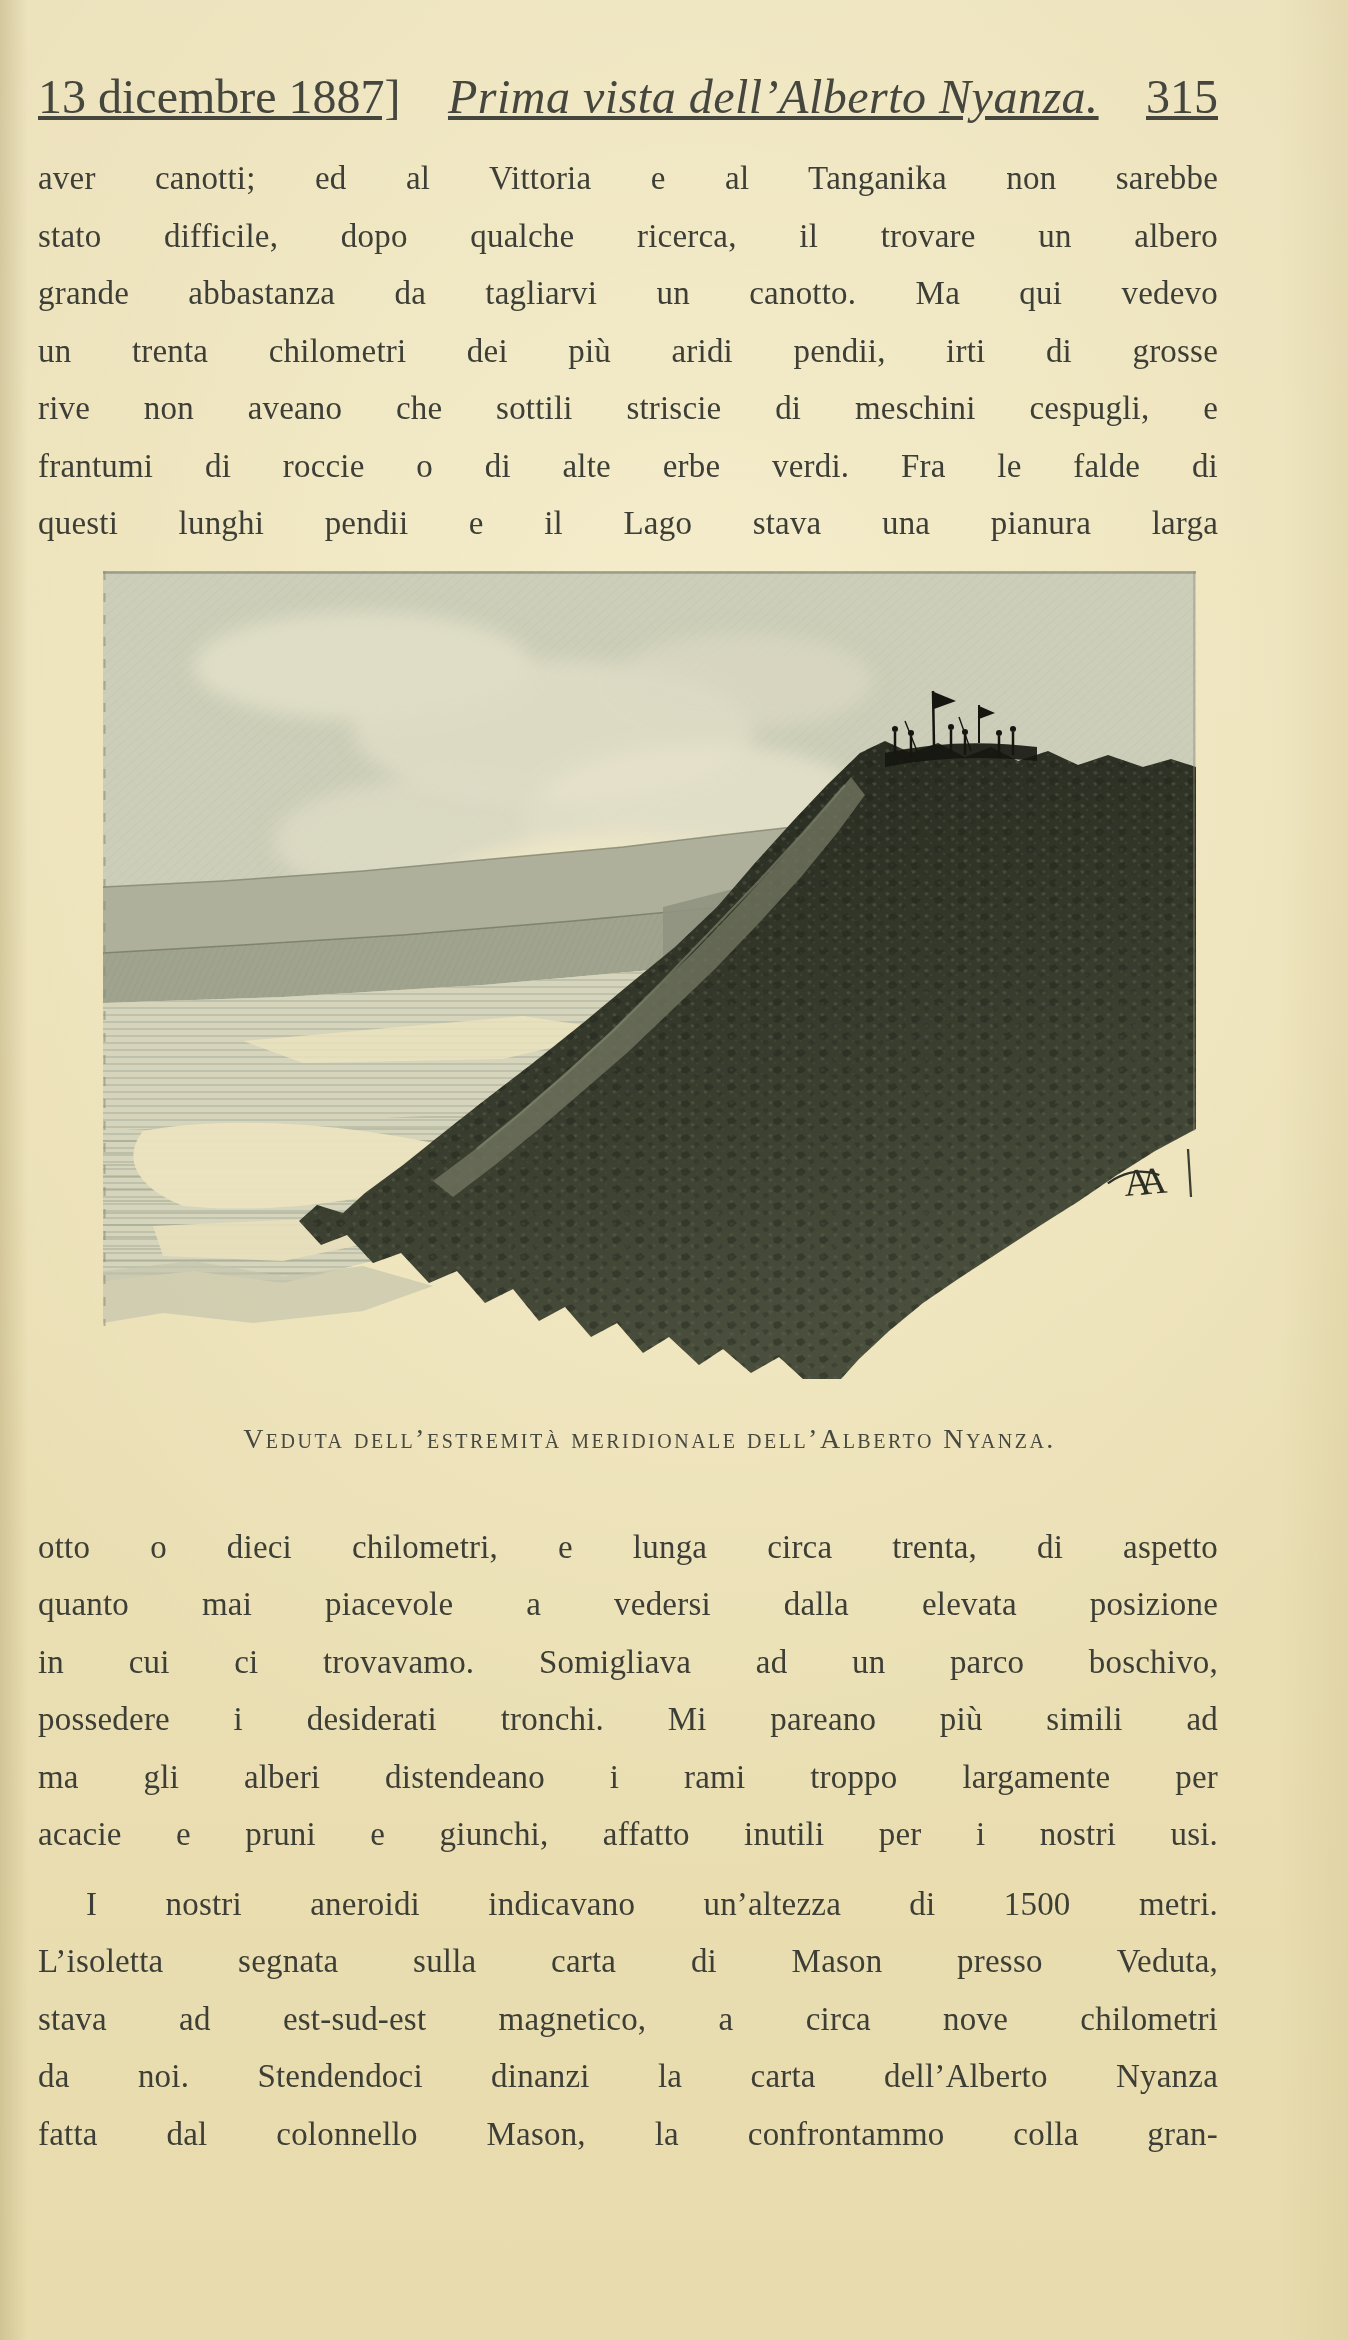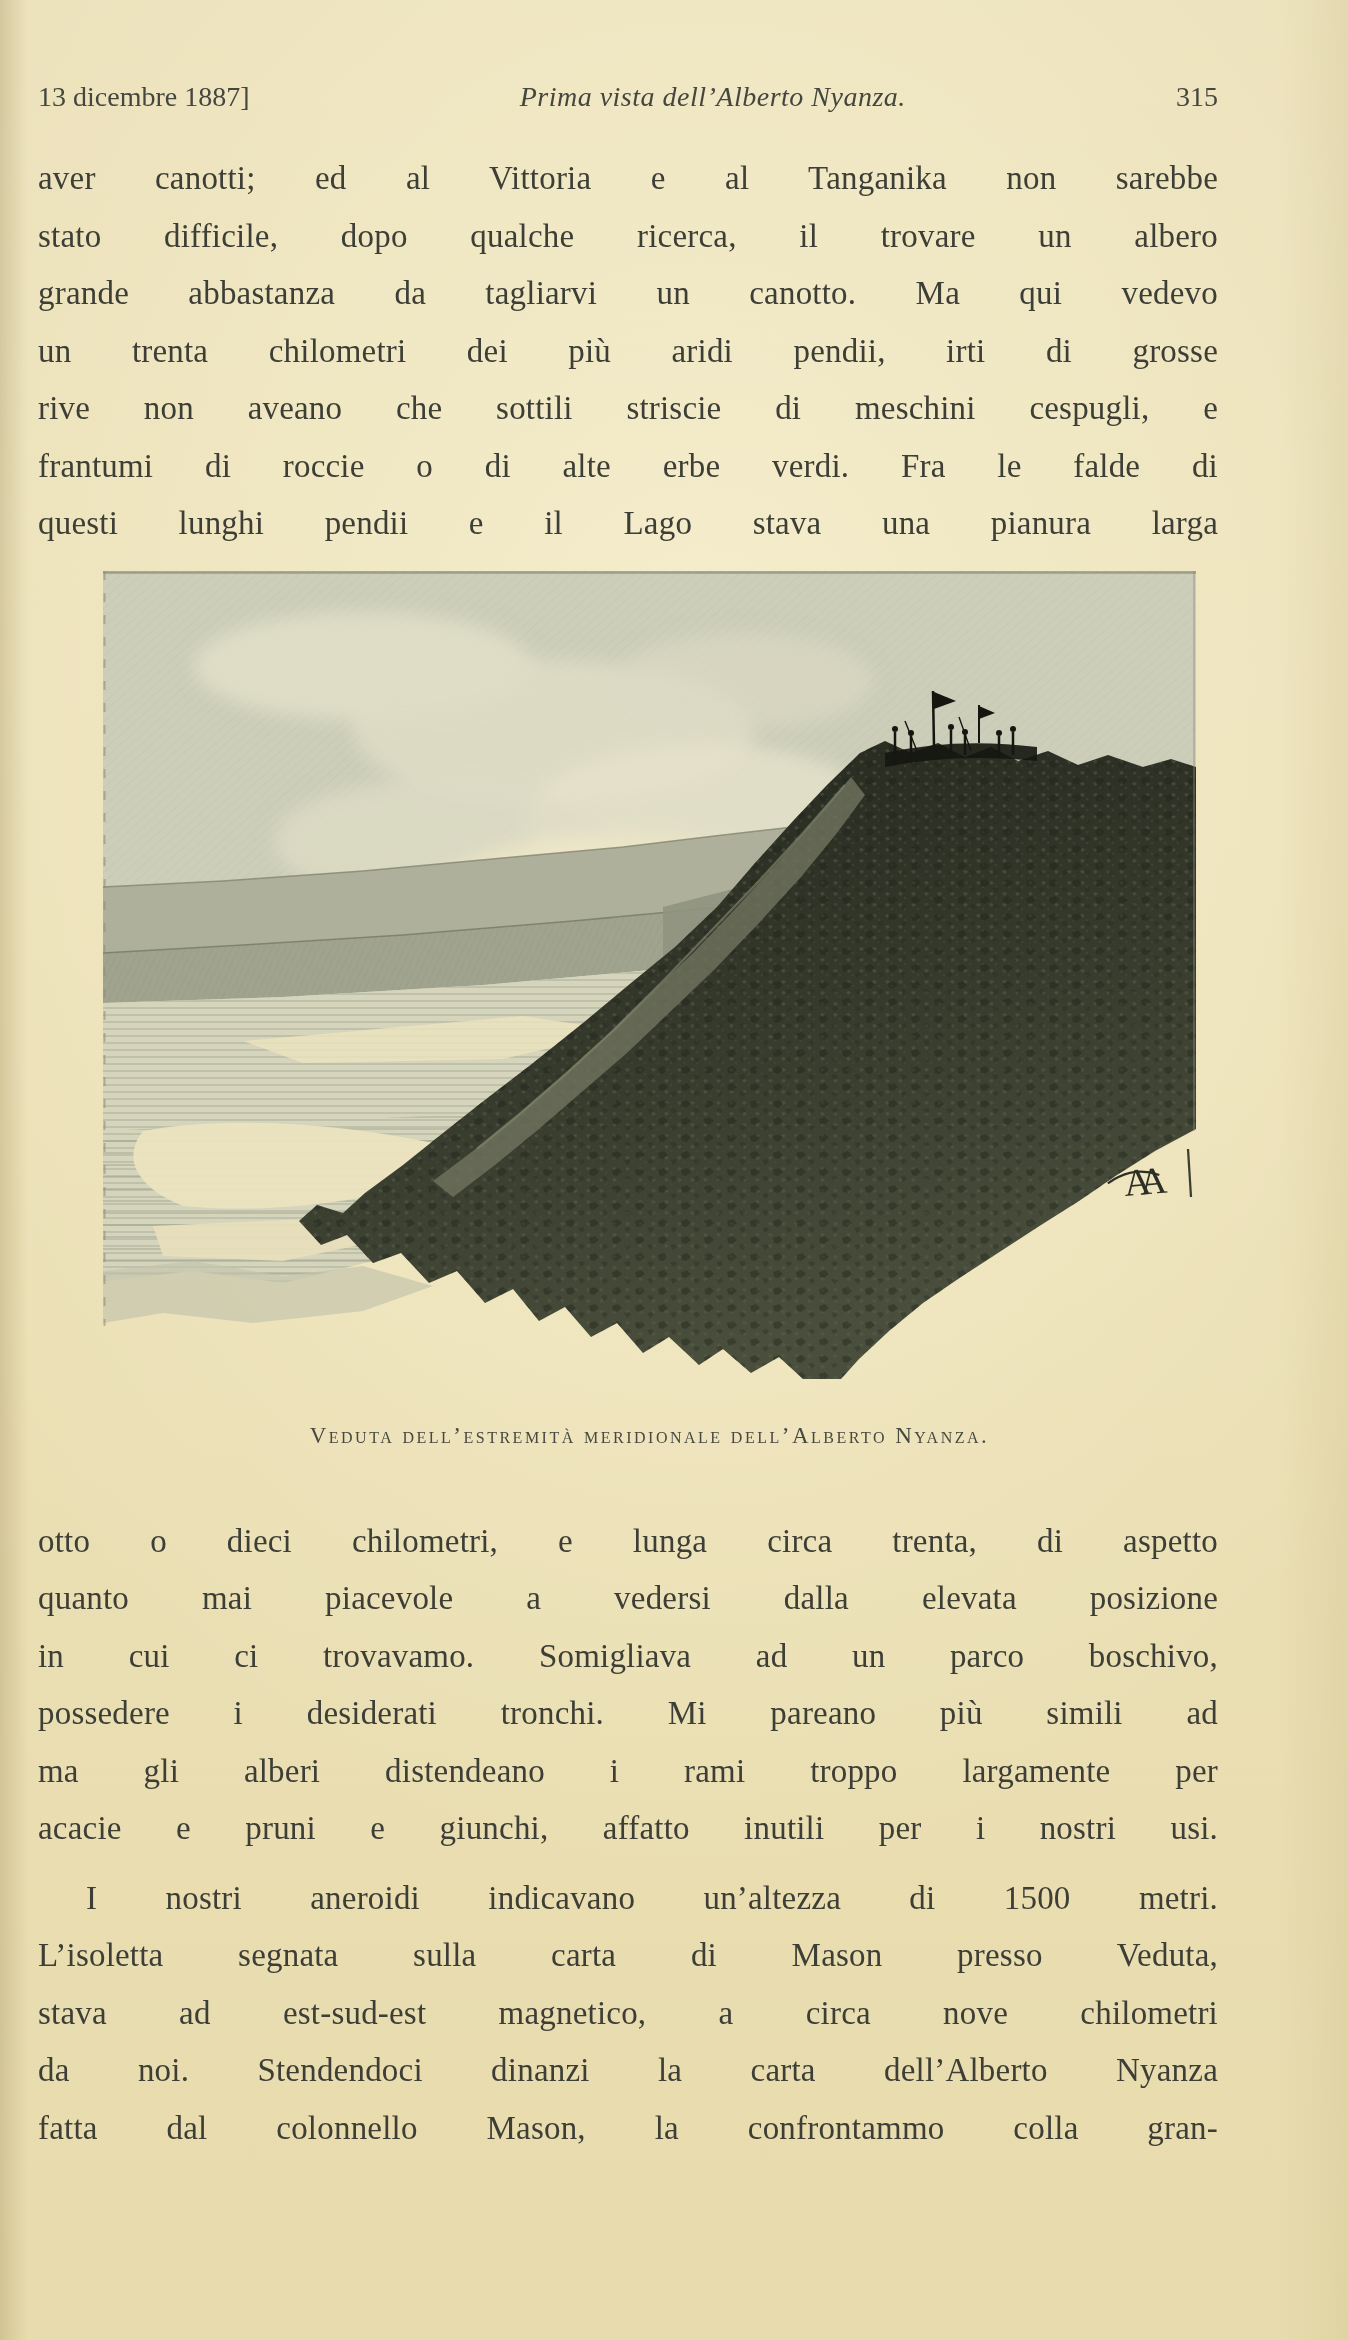--- a/index.html
+++ b/index.html
@@ -15,23 +15,24 @@
       linear-gradient(90deg, rgba(115,95,40,0.20) 0px, rgba(115,95,40,0) 28px),
       linear-gradient(270deg, rgba(150,130,70,0.10) 0px, rgba(150,130,70,0) 70px),
       radial-gradient(95% 70% at 52% 32%, rgba(255,250,225,0.50) 0%, rgba(235,224,182,0) 70%),
       linear-gradient(180deg, #ece2bc 0%, #ebe0b6 45%, #e8dcae 100%);
   }
   .content { padding: 75px 130px 0 38px; }
   .pg-header {
     display: grid;
     grid-template-columns: auto 1fr auto;
     align-items: baseline;
-    font-size: 28px;
+    font-size: 48px;
     line-height: 44px;
     color: #45463e;
+    text-decoration: underline;
   }
   .pg-header .hdr-title { font-style: italic; text-align: center; letter-spacing: 0.5px; }
   .para { font-size: 33px; }
   .para.top { margin-top: 31px; }
   .para.mid { margin-top: 64px; }
   .para.bottom { margin-top: 12px; }
   .line {
     height: 57.5px;
     line-height: 57.5px;
     text-align: justify;
@@ -39,21 +40,21 @@
     word-spacing: 1.5px;
     letter-spacing: 0.2px;
   }
   .line.indent { text-indent: 48px; }
   .figure-wrap { margin: 18px 0 0 65px; width: 1093px; height: 808px; }
   .figure-caption {
     margin: 44px 0 0 65px;
     width: 1093px;
     text-align: center;
     font-variant: small-caps;
-    font-size: 23px;
+    font-size: 28px;
     letter-spacing: 2.5px;
     color: #474840;
   }
 </style>
 </head>
 <body>
 
 <div class="page">
   <div class="content">
 

